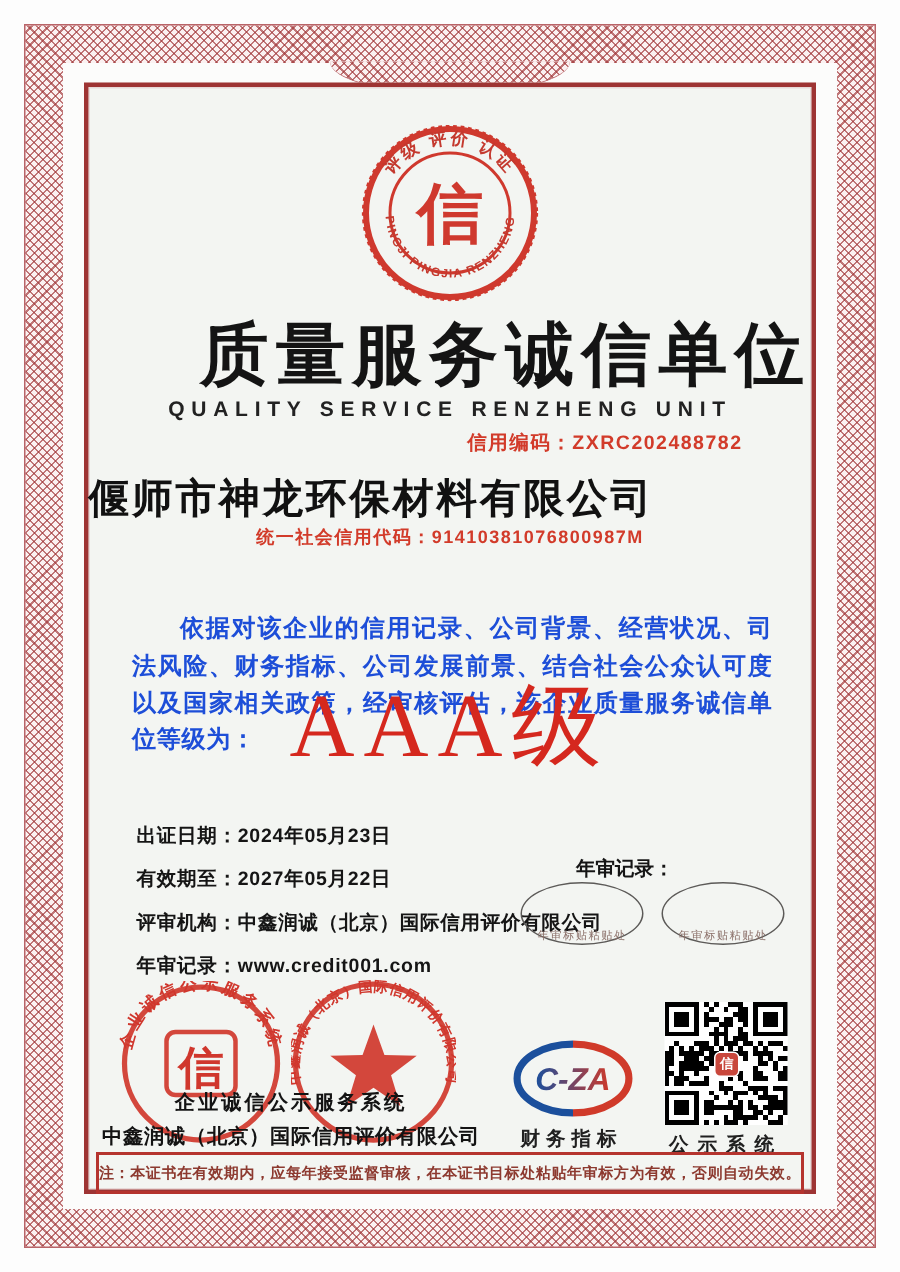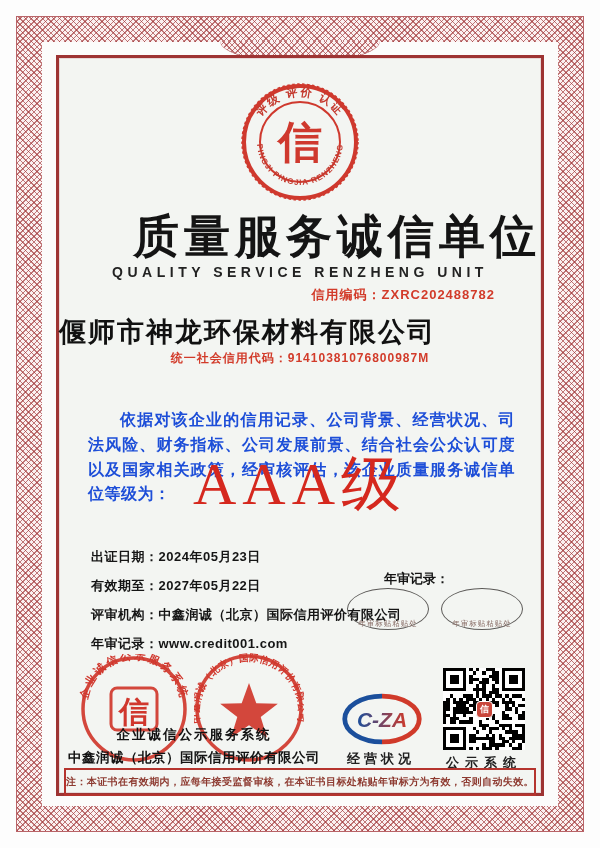--- a/index.html
+++ b/index.html
@@ -194,21 +194,21 @@
       <defs>
         <linearGradient id="gcza" x1="0" y1="0" x2="1" y2="0">
           <stop offset="0" stop-color="#1b4f9c"></stop>
             <stop offset="1" stop-color="#d03a2a"></stop>
         </linearGradient>
       </defs>
       <path d="M 45,6 A 39,24 0 0 0 45,54" fill="none" stroke="#1b4f9c" stroke-width="5"></path>
       <path d="M 45,6 A 39,24 0 0 1 45,54" fill="none" stroke="#d03a2a" stroke-width="5"></path>
       <text x="45" y="38" text-anchor="middle" font-size="22" font-weight="bold" font-style="italic" fill="url(#gcza)">C-ZA</text>
     </svg>
-    <div class="abs cza-label">经营状况</div>
+    <div class="abs cza-label">财务指标</div>
 
     <div class="abs qr-wrap">
       <svg id="qr" width="82" height="82" viewBox="0 0 25 25" shape-rendering="crispEdges">
           <rect width="25" height="25" fill="#fff"></rect>
           <g fill="#000">
             <rect x="8" y="0" width="1" height="1"></rect>
             <rect x="10" y="0" width="1" height="1"></rect>
             <rect x="13" y="0" width="1" height="1"></rect>
             <rect x="14" y="0" width="1" height="1"></rect>
             <rect x="15" y="0" width="1" height="1"></rect>

